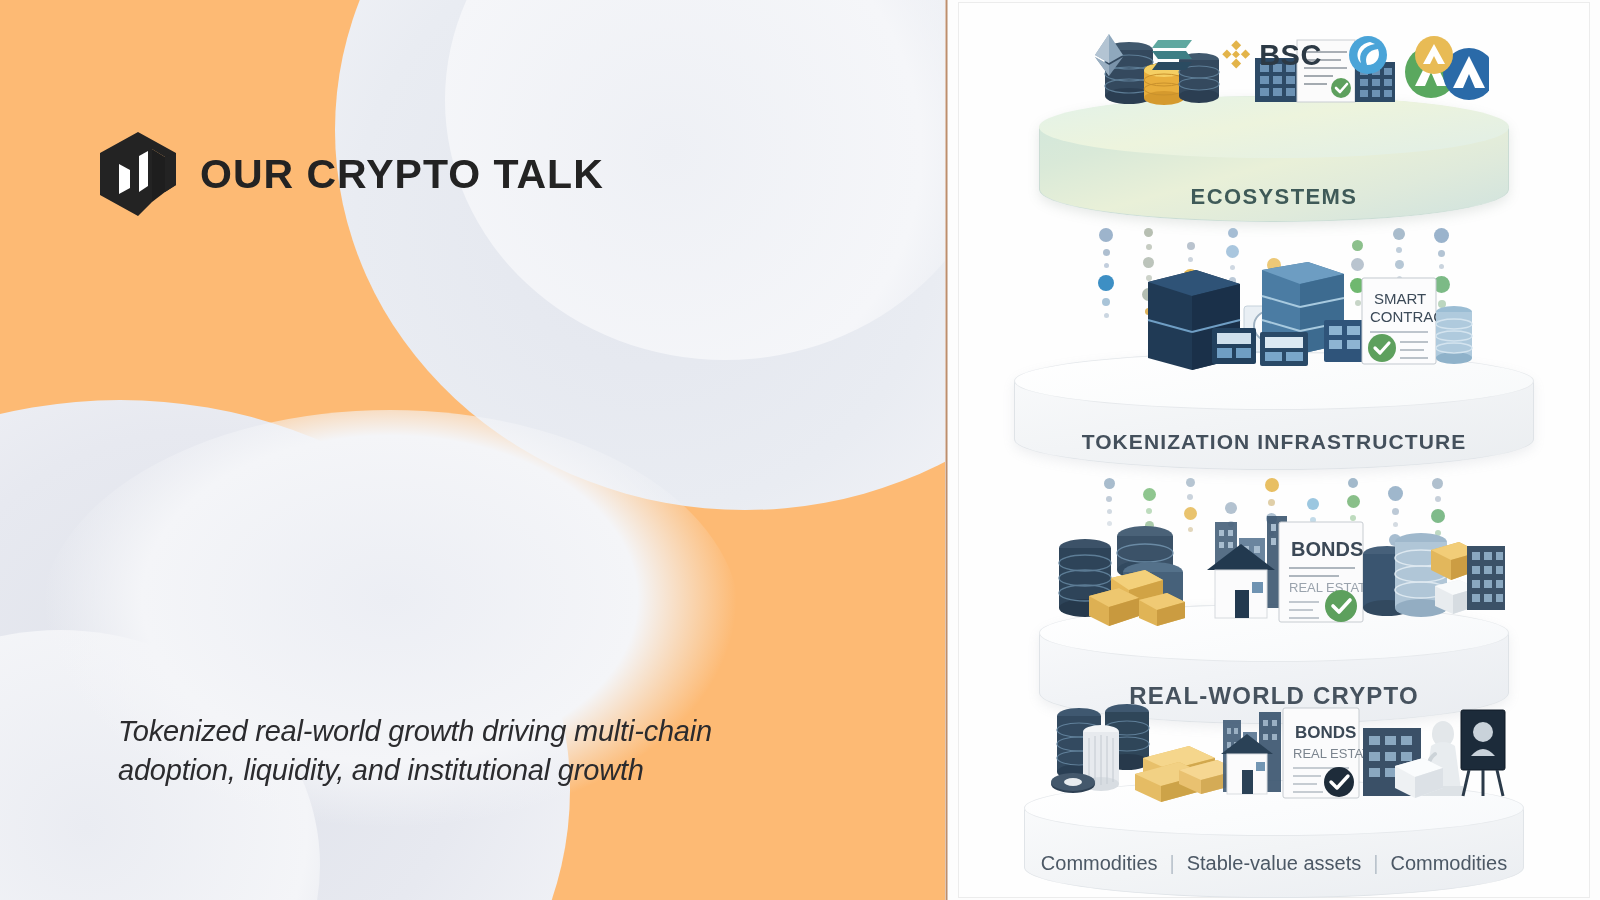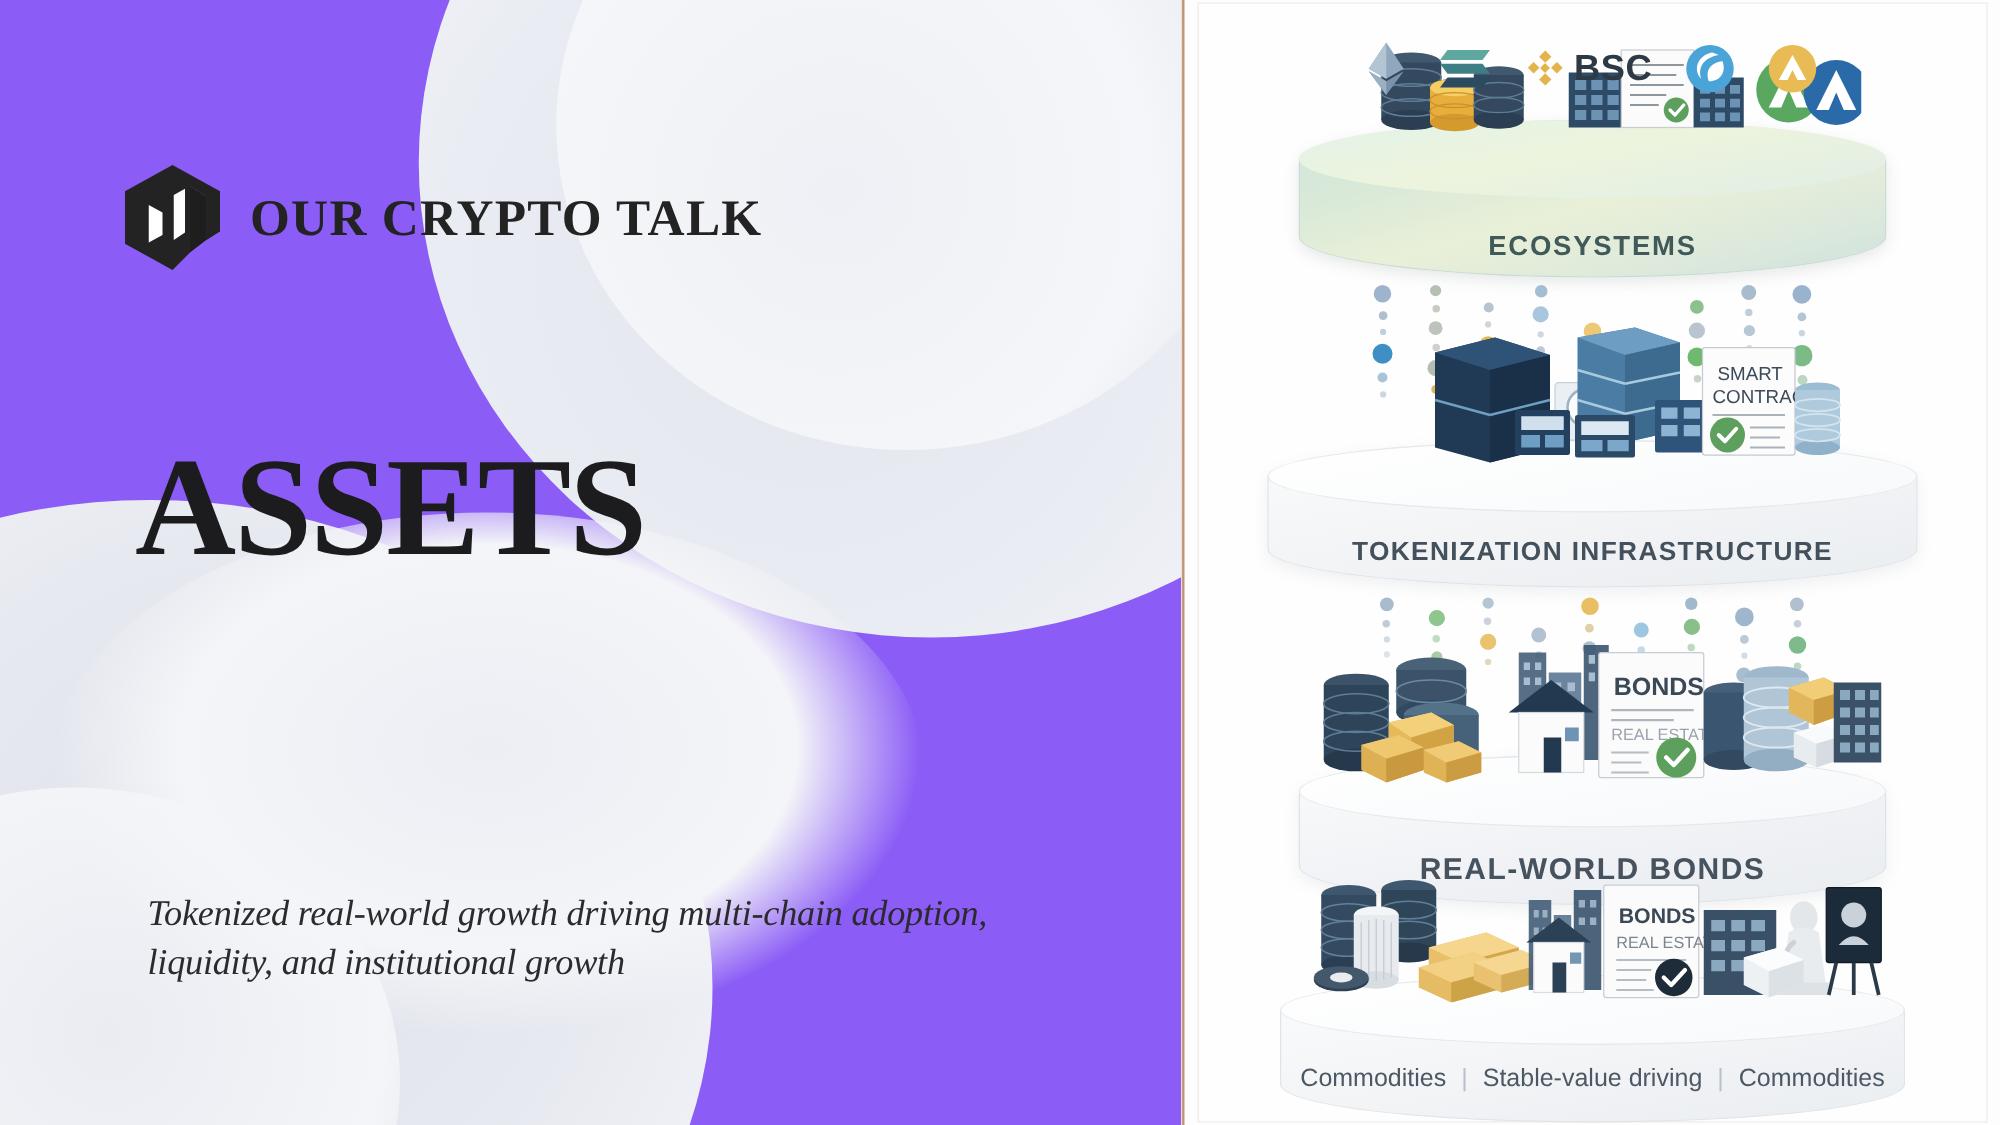--- a/index.html
+++ b/index.html
@@ -10,23 +10,22 @@
     background:#ffffff;
     position:relative;
   }
 
   
   #canvas { position:relative; width:1600px; height:900px; overflow:hidden; background:#fff; }
 
   
   #left-panel {
     position:absolute; left:0; top:0; width:945px; height:900px;
-    background:#8b5cf6;
+    background:#fdba74;
     overflow:hidden;
-    font-family:Liberation Serif, serif;
   }
   .blob { position:absolute; border-radius:50%; pointer-events:none; }
   #blob-top-right {
     width:820px; height:760px; right:-210px; top:-250px;
     background:radial-gradient(circle at 38% 62%, #e3e6ee 0%, #e9ecf2 42%, #f3f4f8 68%, rgba(250,250,252,0) 78%);
   }
   #blob-top-right-2 {
     width:560px; height:520px; right:-60px; top:-160px;
     background:radial-gradient(circle at 40% 60%, #eef0f5 0%, #f5f6f9 55%, rgba(255,255,255,0) 72%);
   }
@@ -198,21 +197,20 @@
         <path d="M42 2 L80 23 L80 55 L69 62 L69 27 L56 19 L56 72 L42 86 L4 65 L4 23 Z" fill="#232323"></path>
         <path d="M69 27 L80 23 L80 55 L69 62 Z" fill="#232323"></path>
         <path d="M56 19 L56 72 L69 62 L69 27 Z" fill="#1e1e1e"></path>
         <polygon points="23,34 34,40 34,58 23,64" fill="#ffffff"></polygon>
         <polygon points="43,26 52,21 52,56 43,62" fill="#ffffff"></polygon>
       </svg>
       <span id="brand-name">OUR CRYPTO TALK</span>
     </div>
 
     <h1 id="headline">
-      <span class="hl-line">ASSETS</span>
     </h1>
 
     <p id="subtitle">Tokenized real-world growth driving multi-chain adoption, liquidity, and institutional growth</p>
   </div>
 
   <div id="divider"></div>
 
   <div id="right-panel">
     <div id="stack-frame"></div>
 
@@ -669,21 +667,21 @@
             <rect x="433" y="72" width="8" height="8"></rect>
               <rect x="445" y="72" width="8" height="8"></rect>
               <rect x="457" y="72" width="7" height="8"></rect>
             <rect x="433" y="86" width="8" height="8"></rect>
               <rect x="445" y="86" width="8" height="8"></rect>
               <rect x="457" y="86" width="7" height="8"></rect>
           </g>
         </g>
       </svg>
 
-      <div class="disc-label" id="label-rwa">REAL-WORLD BONDS</div>
+      <div class="disc-label" id="label-rwa">REAL-WORLD CRYPTO</div>
     </div>
 
     <div class="layer" id="layer-base">
       <div class="disc" id="disc-base"></div>
       <div id="disc-base-top"></div>
 
       <svg class="scene-svg" style="top:-82px;" width="470" height="104" viewBox="0 0 470 104">
 
         <g>
           <ellipse cx="40" cy="18" rx="22" ry="8" fill="#3f5870"></ellipse>
@@ -807,20 +805,20 @@
           <path d="M432 58 q12 -14 24 0 Z" fill="#c9d2da"></path>
           <line x1="430" y1="72" x2="424" y2="98" stroke="#2b3a49" stroke-width="3"></line>
           <line x1="458" y1="72" x2="464" y2="98" stroke="#2b3a49" stroke-width="3"></line>
           <line x1="444" y1="72" x2="444" y2="98" stroke="#2b3a49" stroke-width="3"></line>
         </g>
       </svg>
 
       <div id="label-base">
         <span>Commodities</span>
         <span class="sep">|</span>
-        <span>Stable-value driving</span>
+        <span>Stable-value assets</span>
         <span class="sep">|</span>
         <span>Commodities</span>
       </div>
     </div>
 
   </div>
 </div>
 
 </body></html>

